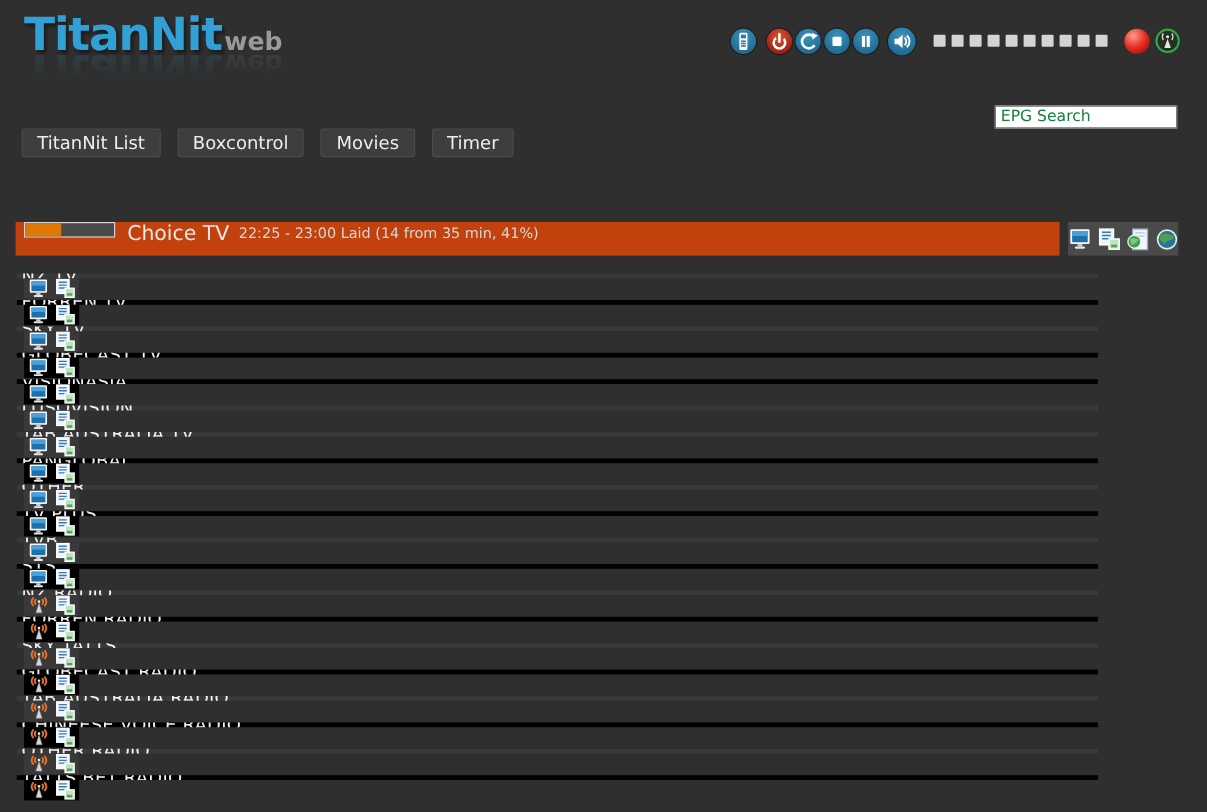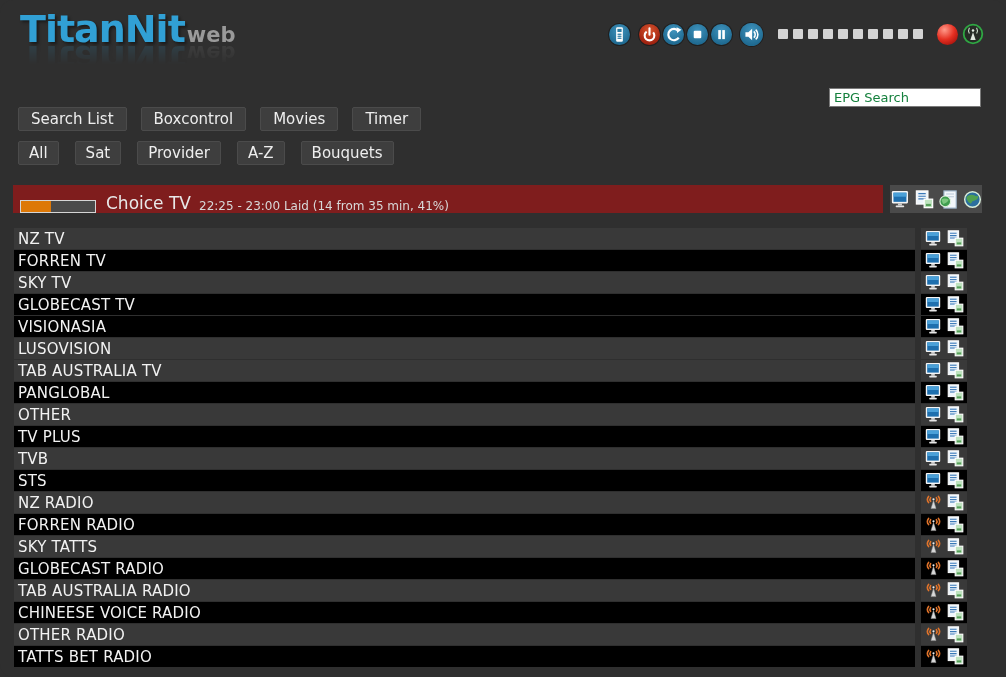--- a/index.html
+++ b/index.html
@@ -38,31 +38,31 @@
 
   
   .nav-row{position:absolute;left:18px;top:107px;display:flex;gap:14px;}
   .filter-row{position:absolute;left:18px;top:141px;display:flex;gap:16px;}
   .btn{background:#3e3e3e;border:1px solid #4b4b4b;border-radius:2px;color:#eeeeee;
        font-family:inherit;font-size:15px;padding:2px 12px;line-height:18px;white-space:nowrap;}
   .filter-row .btn{padding:2px 10px;}
 
   
   .info-bar{position:absolute;left:13px;top:185px;display:flex;}
-  .info-main{width:870px;height:28px;background:#7f1d1d;display:flex;align-items:flex-end;}
+  .info-main{width:870px;height:28px;background:#c2410c;display:flex;align-items:flex-start;}
   .progress{width:76px;height:13px;border:1px solid #d5d5d5;margin-left:7px;background:#4a4a4a;}
   .progress-fill{height:100%;background:#dd7807;}
   .np-channel{font-size:17px;color:#e8e8e8;margin-left:10px;white-space:nowrap;}
   .np-epg{font-size:12px;color:#d8d8d8;margin-left:8px;padding-top:2px;white-space:nowrap;}
   .info-icons{width:92px;height:28px;margin-left:7px;background:#4a4a4a;display:flex;align-items:center;justify-content:center;gap:5px;}
   .info-icons .icon{width:19px;height:19px;}
 
   
   .channel-list{position:absolute;left:14px;top:228px;}
-  .row{display:flex;height:21px;margin-bottom:1px;}
+  .row{display:flex;height:21px;margin-bottom:1px;flex-direction:column;}
   .row-main{width:901px;display:flex;align-items:center;padding-left:4px;font-size:15px;color:#f2f2f2;
             letter-spacing:0.2px;white-space:nowrap;overflow:hidden;}
   .row-icons{width:46px;margin-left:6px;display:flex;align-items:center;justify-content:center;gap:5px;}
   .row-dark .row-main,.row-dark .row-icons{background:#393939;}
   .row-light .row-main,.row-light .row-icons{background:#000000;}
   .icon{display:inline-flex;width:17px;height:17px;}
   .icon svg{width:100%;height:100%;}
 </style>
 </head>
 <body>
@@ -148,33 +148,26 @@
           <circle cx="11" cy="7.6" r="1.25" fill="#e4eee4"></circle>
           <path d="M7.4 4.8 A5.6 5.6 0 0 0 7.4 10.4" fill="none" stroke="#cfe0cf" stroke-width="1.1"></path>
           <path d="M14.6 4.8 A5.6 5.6 0 0 1 14.6 10.4" fill="none" stroke="#cfe0cf" stroke-width="1.1"></path>
           <path d="M11 9.2 L13.7 17 H8.3 Z" fill="#dfe8df"></path>
         </svg></div>
   </div>
 
   <input class="search-input" type="text" value="EPG Search" style="">
 
   <div class="nav-row">
-    <button class="btn">Search List</button>
+    <button class="btn">TitanNit List</button>
     <button class="btn">Boxcontrol</button>
     <button class="btn">Movies</button>
     <button class="btn">Timer</button>
   </div>
 
-  <div class="filter-row">
-    <button class="btn">All</button>
-    <button class="btn">Sat</button>
-    <button class="btn">Provider</button>
-    <button class="btn">A-Z</button>
-    <button class="btn">Bouquets</button>
-  </div>
 
   <div class="info-bar">
     <div class="info-main">
       <div class="progress">
         <div class="progress-fill" style="width: 41%;"></div>
       </div>
       <span class="np-channel">Choice TV</span>
       <span class="np-epg">22:25 - 23:00 Laid (14 from 35 min, 41%)</span>
     </div>
     <div class="info-icons">

